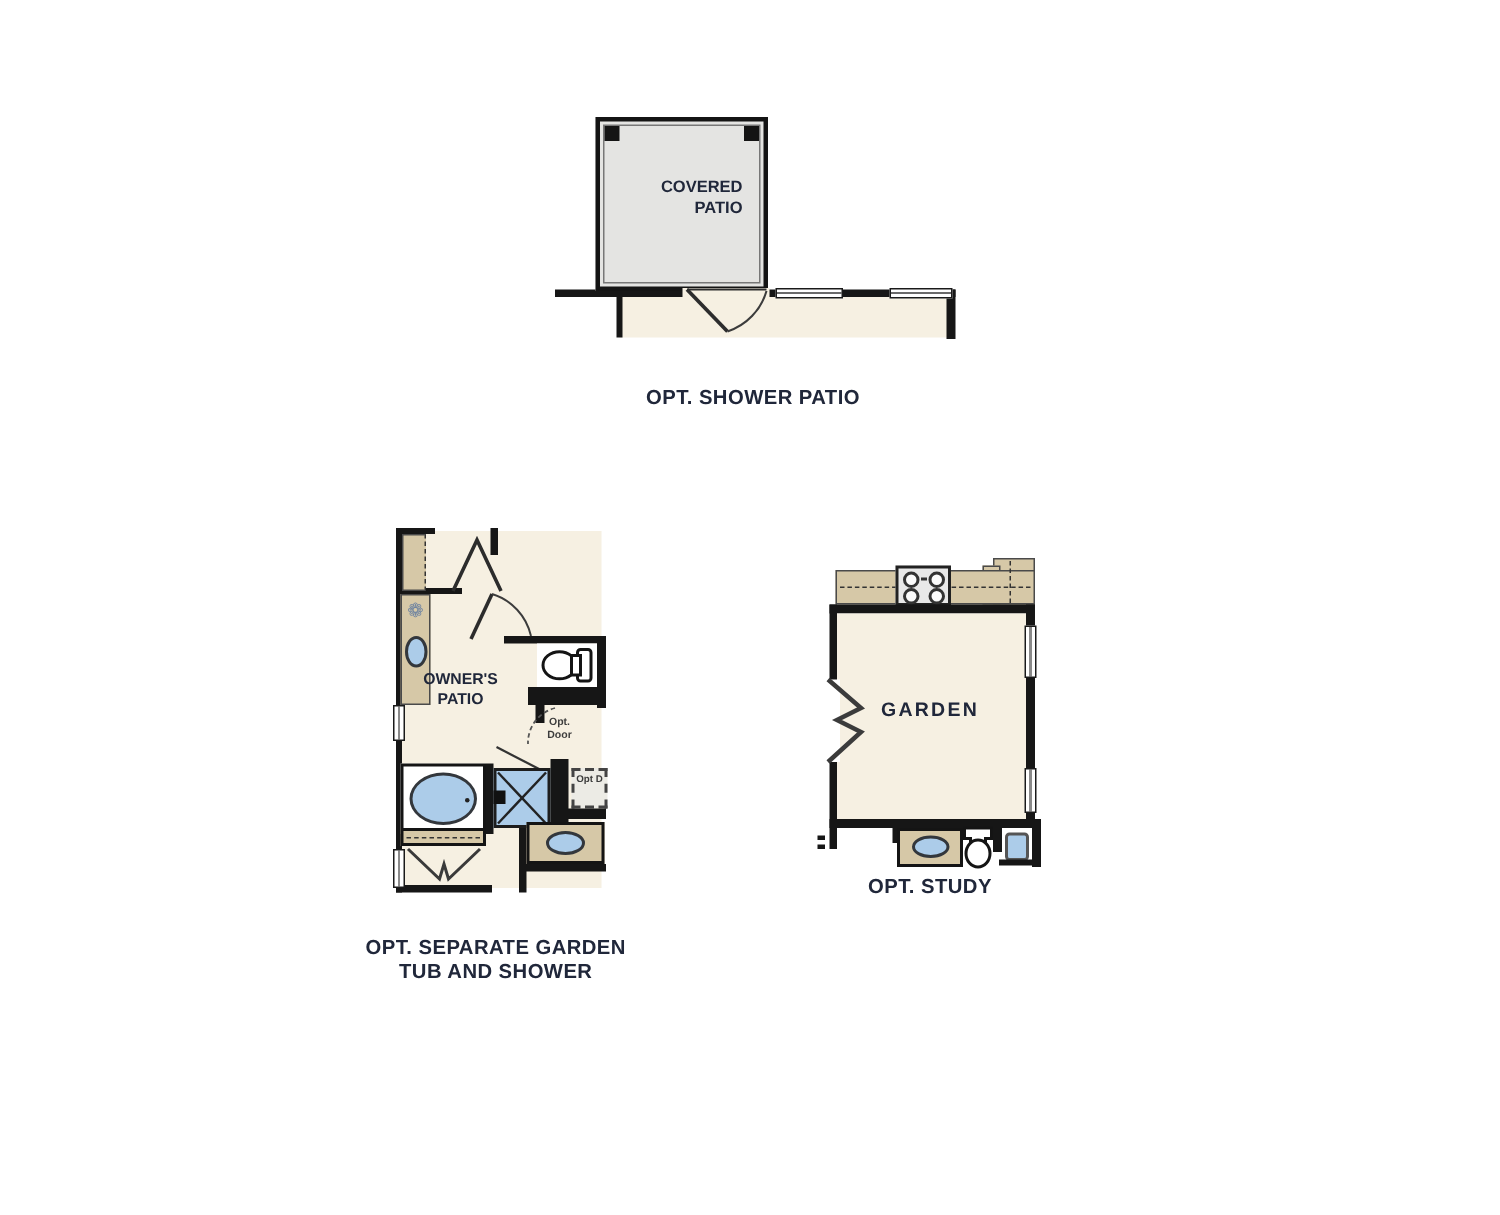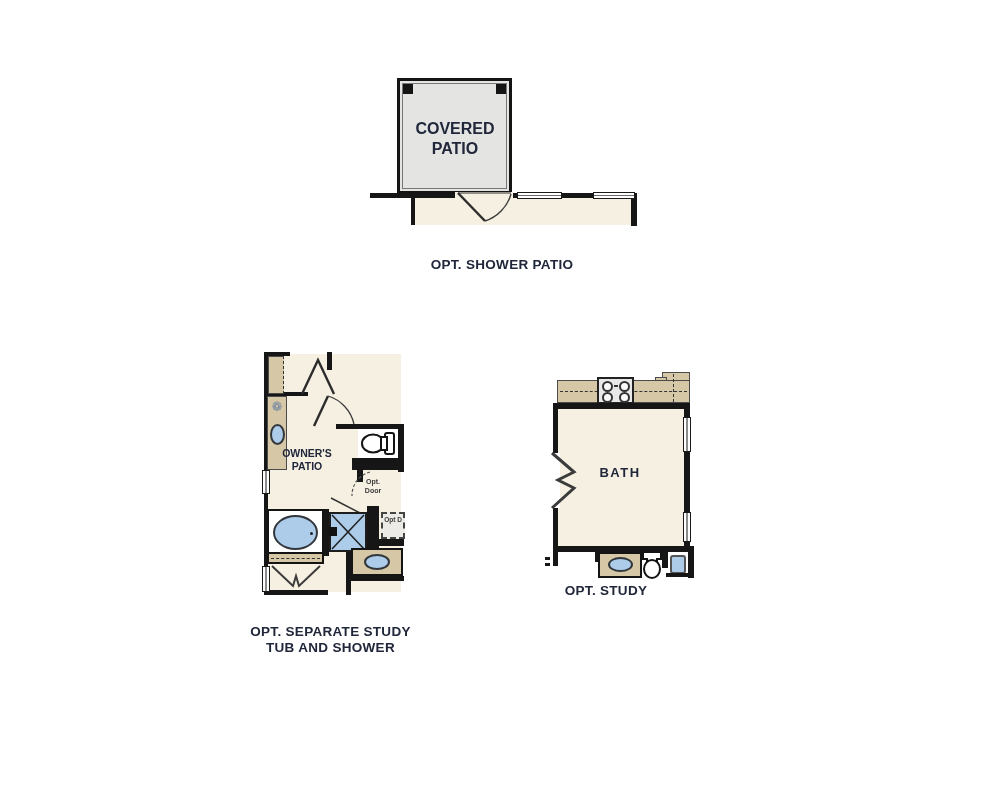--- a/index.html
+++ b/index.html
@@ -32,21 +32,21 @@
 
     <div class="floor" style="left:413px;top:198px;width:219px;height:27px;"></div>
     <div class="wall" style="left:411px;top:198px;width:4px;height:27px;"></div>
     <div class="wall" style="left:631px;top:193px;width:6px;height:33px;"></div>
 
     <div style="position:absolute;left:397px;top:78px;width:115px;height:116px;background:#e4e4e2;border:3px solid #141414;box-sizing:border-box;">
       <div style="position:absolute;inset:2px;border:1px solid #777;"></div>
       <div style="position:absolute;left:3px;top:3px;width:10px;height:10px;background:#141414;"></div>
       <div style="position:absolute;right:3px;top:3px;width:10px;height:10px;background:#141414;"></div>
     </div>
-    <div class="label" style="left:415px;top:119px;width:80px;font-size:16px;">COVERED PATIO</div>
+    <div class="label" style="left:415px;top:119px;width:80px;font-size:11px;text-align:right;">COVERED PATIO</div>
 
     <svg style="left:450px;top:190px;" width="66" height="36">
       <rect x="5" y="2" width="58" height="7" fill="#f6f0e2"></rect>
       <path d="M8,3 L35,31" stroke="#2d2d2d" stroke-width="2.5" fill="none"></path>
       <path d="M35,31 A40,40 0 0,0 61,4" stroke="#3c3c3c" stroke-width="1.4" fill="none"></path>
       <path d="M8,3 L61,3" stroke="#2d2d2d" stroke-width="1.2" fill="none"></path>
     </svg>
 
     <div class="win-h" style="left:517px;top:192px;width:45px;height:7px;"></div>
     <div class="win-h" style="left:593px;top:192px;width:42px;height:7px;"></div>
@@ -128,21 +128,21 @@
     <svg style="left:269px;top:564px;" width="54" height="26">
       <path d="M3,2 L24,22 L27,12 L30,22 L51,2" stroke="#3a3a3a" stroke-width="2" fill="none"></path>
     </svg>
 
     <div class="counter" style="left:351px;top:548px;width:52px;height:28px;border:2px solid #141414;"></div>
     <div class="oval" style="left:364px;top:554px;width:26px;height:16px;"></div>
 
     <div class="win-v" style="left:262px;top:470px;width:8px;height:24px;"></div>
     <div class="win-v" style="left:262px;top:566px;width:8px;height:26px;"></div>
 
-    <div class="caption" style="left:238px;top:624px;width:185px;">OPT. SEPARATE STUDY TUB AND SHOWER</div>
+    <div class="caption" style="left:238px;top:624px;width:185px;">OPT. SEPARATE GARDEN TUB AND SHOWER</div>
   </div>
 
   <div>
 
     <div class="counter" style="left:662px;top:372px;width:28px;height:31px;"></div>
     <div class="counter" style="left:655px;top:377px;width:12px;height:26px;"></div>
     <div class="counter" style="left:557px;top:380px;width:133px;height:23px;">
       <div style="position:absolute;left:2px;right:2px;top:48%;border-top:1px dashed #333;"></div>
     </div>
     <div class="abs" style="left:673px;top:374px;width:0;height:28px;border-left:1px dashed #333;"></div>
@@ -158,35 +158,35 @@
     <div class="floor" style="left:558px;top:409px;width:127px;height:137px;"></div>
     <div class="wall" style="left:553px;top:403px;width:5px;height:143px;"></div>
     <div class="abs" style="left:551px;top:453px;width:9px;height:55px;background:#fff;"></div>
     <svg style="left:548px;top:450px;" width="34" height="62">
       <path d="M4,3 L26,22 L10,30 L26,38 L4,58" stroke="#3b3b3b" stroke-width="3" fill="none"></path>
     </svg>
     <div class="wall" style="left:684px;top:403px;width:6px;height:143px;"></div>
     <div class="win-v" style="left:683px;top:417px;width:8px;height:35px;"></div>
     <div class="win-v" style="left:683px;top:512px;width:8px;height:30px;"></div>
 
-    <div class="label" style="left:580px;top:465px;width:80px;font-size:13px;letter-spacing:1.5px;">BATH</div>
+    <div class="label" style="left:580px;top:465px;width:80px;font-size:13px;letter-spacing:1.5px;">GARDEN</div>
 
     <div class="wall" style="left:553px;top:546px;width:137px;height:6px;"></div>
     <div class="wall" style="left:595px;top:552px;width:7px;height:10px;"></div>
     <div class="wall" style="left:553px;top:546px;width:5px;height:20px;"></div>
     <div class="wall" style="left:545px;top:557px;width:5px;height:3px;"></div>
     <div class="wall" style="left:545px;top:563px;width:5px;height:3px;"></div>
 
     <div class="counter" style="left:598px;top:552px;width:44px;height:26px;border:2px solid #141414;"></div>
     <div class="oval" style="left:608px;top:557px;width:25px;height:15px;"></div>
     <svg style="left:640px;top:550px;" width="24" height="30">
       <path d="M3,2 L21,2 L21,9 L17,9 L17,12 L7,12 L7,9 L3,9 Z" fill="#fff" stroke="#141414" stroke-width="2"></path>
       <ellipse cx="12" cy="19" rx="8" ry="9" fill="#fff" stroke="#141414" stroke-width="2"></ellipse>
     </svg>
     <div class="wall" style="left:662px;top:546px;width:6px;height:22px;"></div>
     <div style="position:absolute;left:670px;top:555px;width:16px;height:19px;background:#accce9;border:2px solid #555;border-radius:3px;box-sizing:border-box;"></div>
     <div class="wall" style="left:688px;top:546px;width:6px;height:32px;"></div>
     <div class="wall" style="left:666px;top:573px;width:28px;height:4px;"></div>
 
-    <div class="caption" style="left:536px;top:583px;width:140px;">OPT. STUDY</div>
+    <div class="caption" style="left:550px;top:583px;width:140px;">OPT. STUDY</div>
   </div>
 
 </div>
 
 </body></html>

